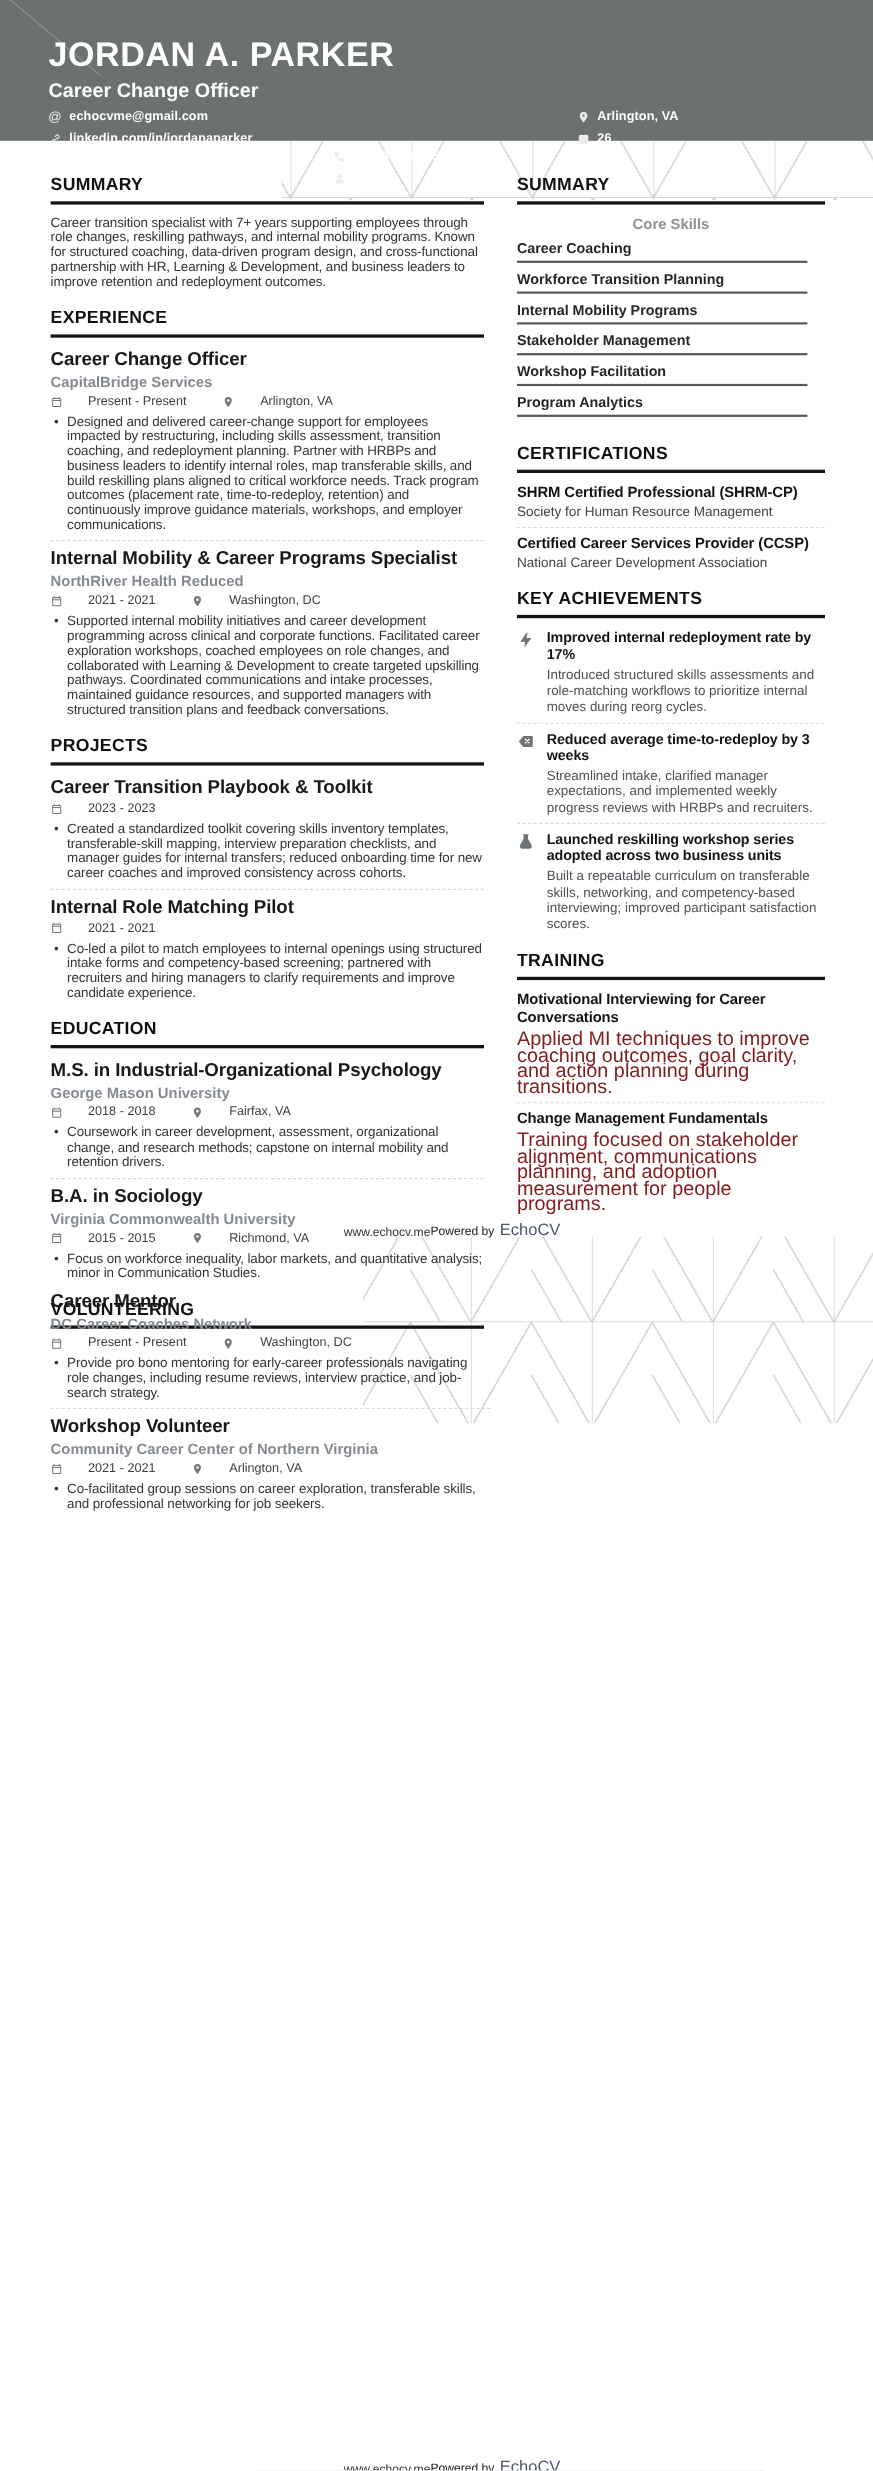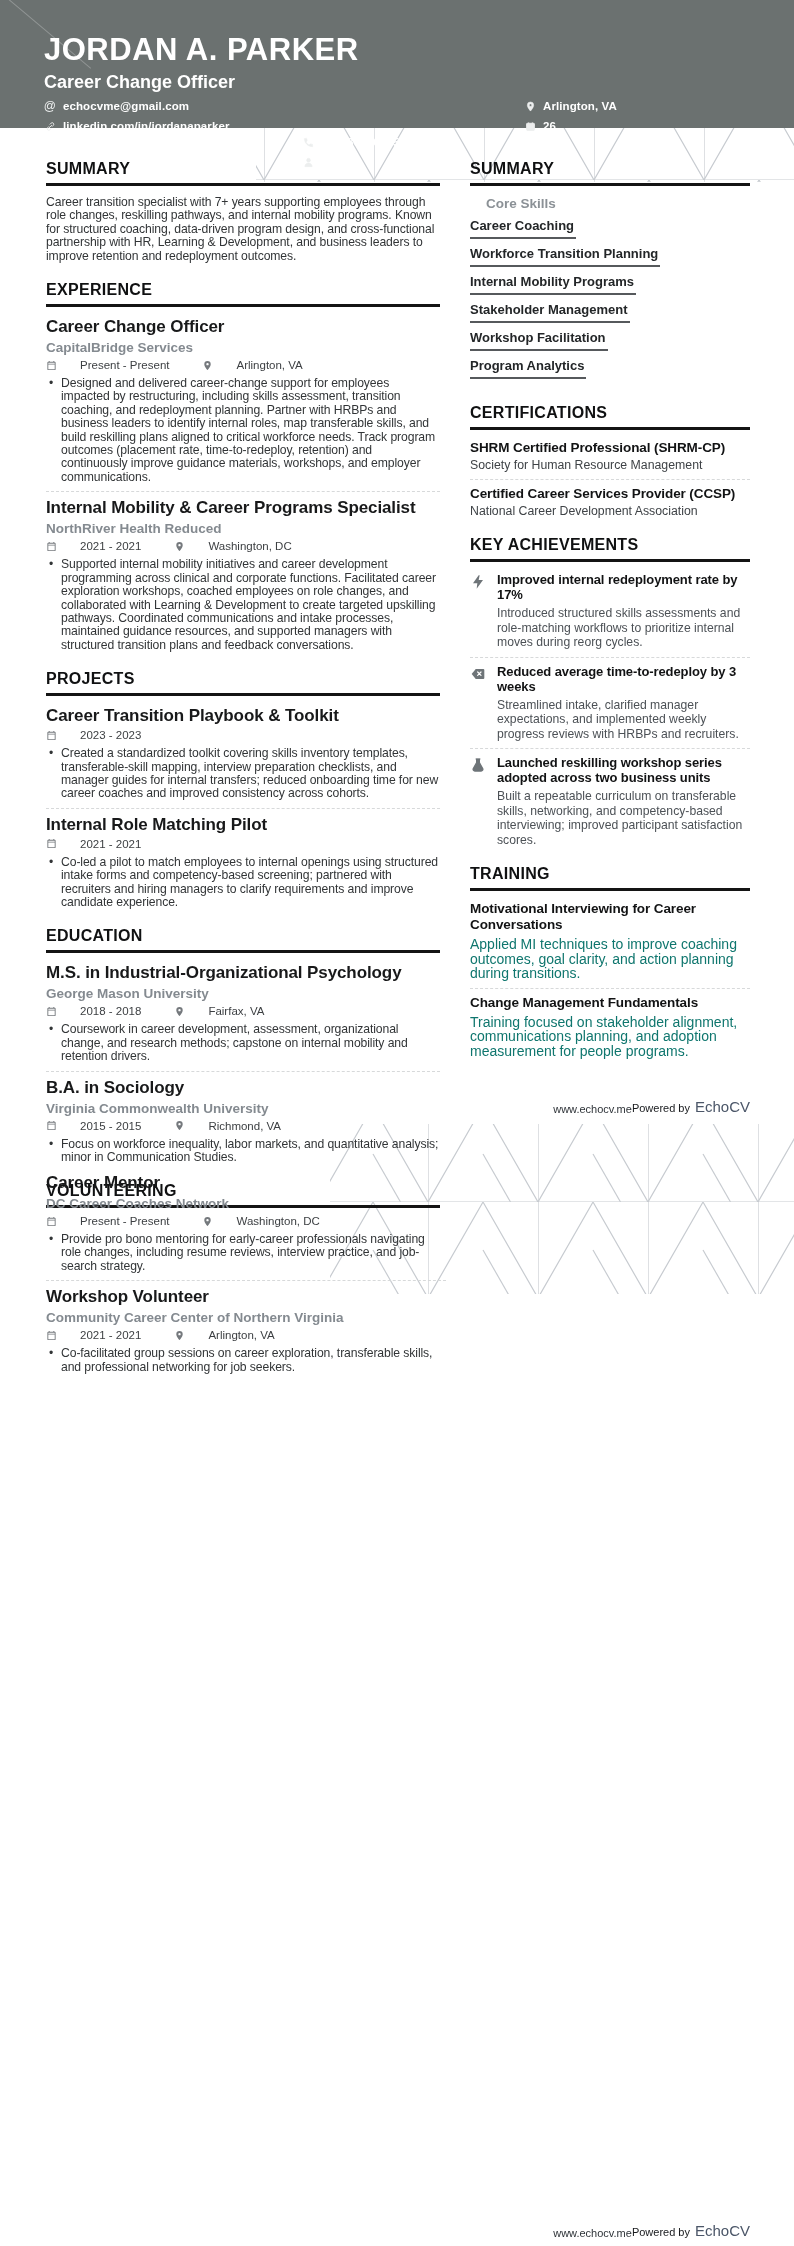--- a/index.html
+++ b/index.html
@@ -38,39 +38,39 @@
   .meta { display:flex; align-items:center; gap:23px; font-size:11.5px; color:#3c3f42; margin-bottom:6px; }
   .meta .micon { display:flex; align-items:center; }
   .meta svg { width:11px; height:11px; fill:#75797d; }
   .meta .loc { margin-left:10px; }
   .body-text { font-size:12.2px; line-height:13.4px; letter-spacing:-.1px; color:#323537; }
   .bullet { position:relative; padding-left:15px; }
   .bullet::before { content:"•"; position:absolute; left:3px; top:0; color:#323537; }
   .dash { border-top:1px dashed #d7d9da; margin:7px 0 6px; }
 
   
-  .skill-group { font-size:13.5px; font-weight:700; color:#8b9196; margin:2px 16px 7px; }
-  .skills-wrap { display:flex; flex-wrap:wrap; }
+  .skill-group { font-size:13.5px; font-weight:700; color:#8b9196; margin:2px 0 7px;text-align:center; }
+  .skills-wrap { display:flex; flex-wrap:wrap;flex-direction:column; }
   .skill { display:inline-block; font-size:13px; font-weight:700; color:#232628;
            border-bottom:2px solid #56595c; padding:0 2px 4px 0; margin:0 16px 7px 0; }
   .cert-name { font-size:13.5px; font-weight:700; color:#121314; margin-bottom:3px; letter-spacing:-.1px; }
   .cert-issuer { font-size:12.3px; color:#3f4347; }
   .ach { display:flex; gap:10px; }
   .ach-icon { width:17px; flex:none; padding-top:2px; }
   .ach-icon svg { width:16px; height:16px; fill:#6e7478; }
   .ach-title { font-size:13px; font-weight:700; color:#121314; line-height:15px; margin-bottom:4px; letter-spacing:-.1px; }
   .ach-desc { font-size:12.2px; line-height:14.5px; color:#4c5156; }
   .tr-name { font-size:13.5px; font-weight:700; color:#121314; line-height:16px; margin-bottom:4px; letter-spacing:-.1px; }
-  .tr-desc { font-size:14px; line-height:14.5px; color:#0f766e; }
+  .tr-desc { font-size:18px; line-height:14.5px; color:#7f1d1d; }
 
   
   .vol-block { position:absolute; left:46px; top:1170px; width:400px; z-index:1; }
 
   
-  .footer { position:absolute; left:46px; width:704px; display:flex; justify-content:flex-end; align-items:flex-end; z-index:1; }
+  .footer { position:absolute; left:59px; width:704px; display:flex; justify-content:center; align-items:flex-end; z-index:1;margin-top:12px; }
   .footer-1 { top:1098px; } .footer-2 { top:2222px; }
   .site { font-size:11px; color:#2e3338; }
   .powered { font-size:11px; color:#17191c; display:flex; align-items:baseline; }
   .brand { font-size:15px; color:#4b5668; margin-left:5px; font-weight:400; }
 </style>
 </head>
 <body>
 
 <div class="page">
 

